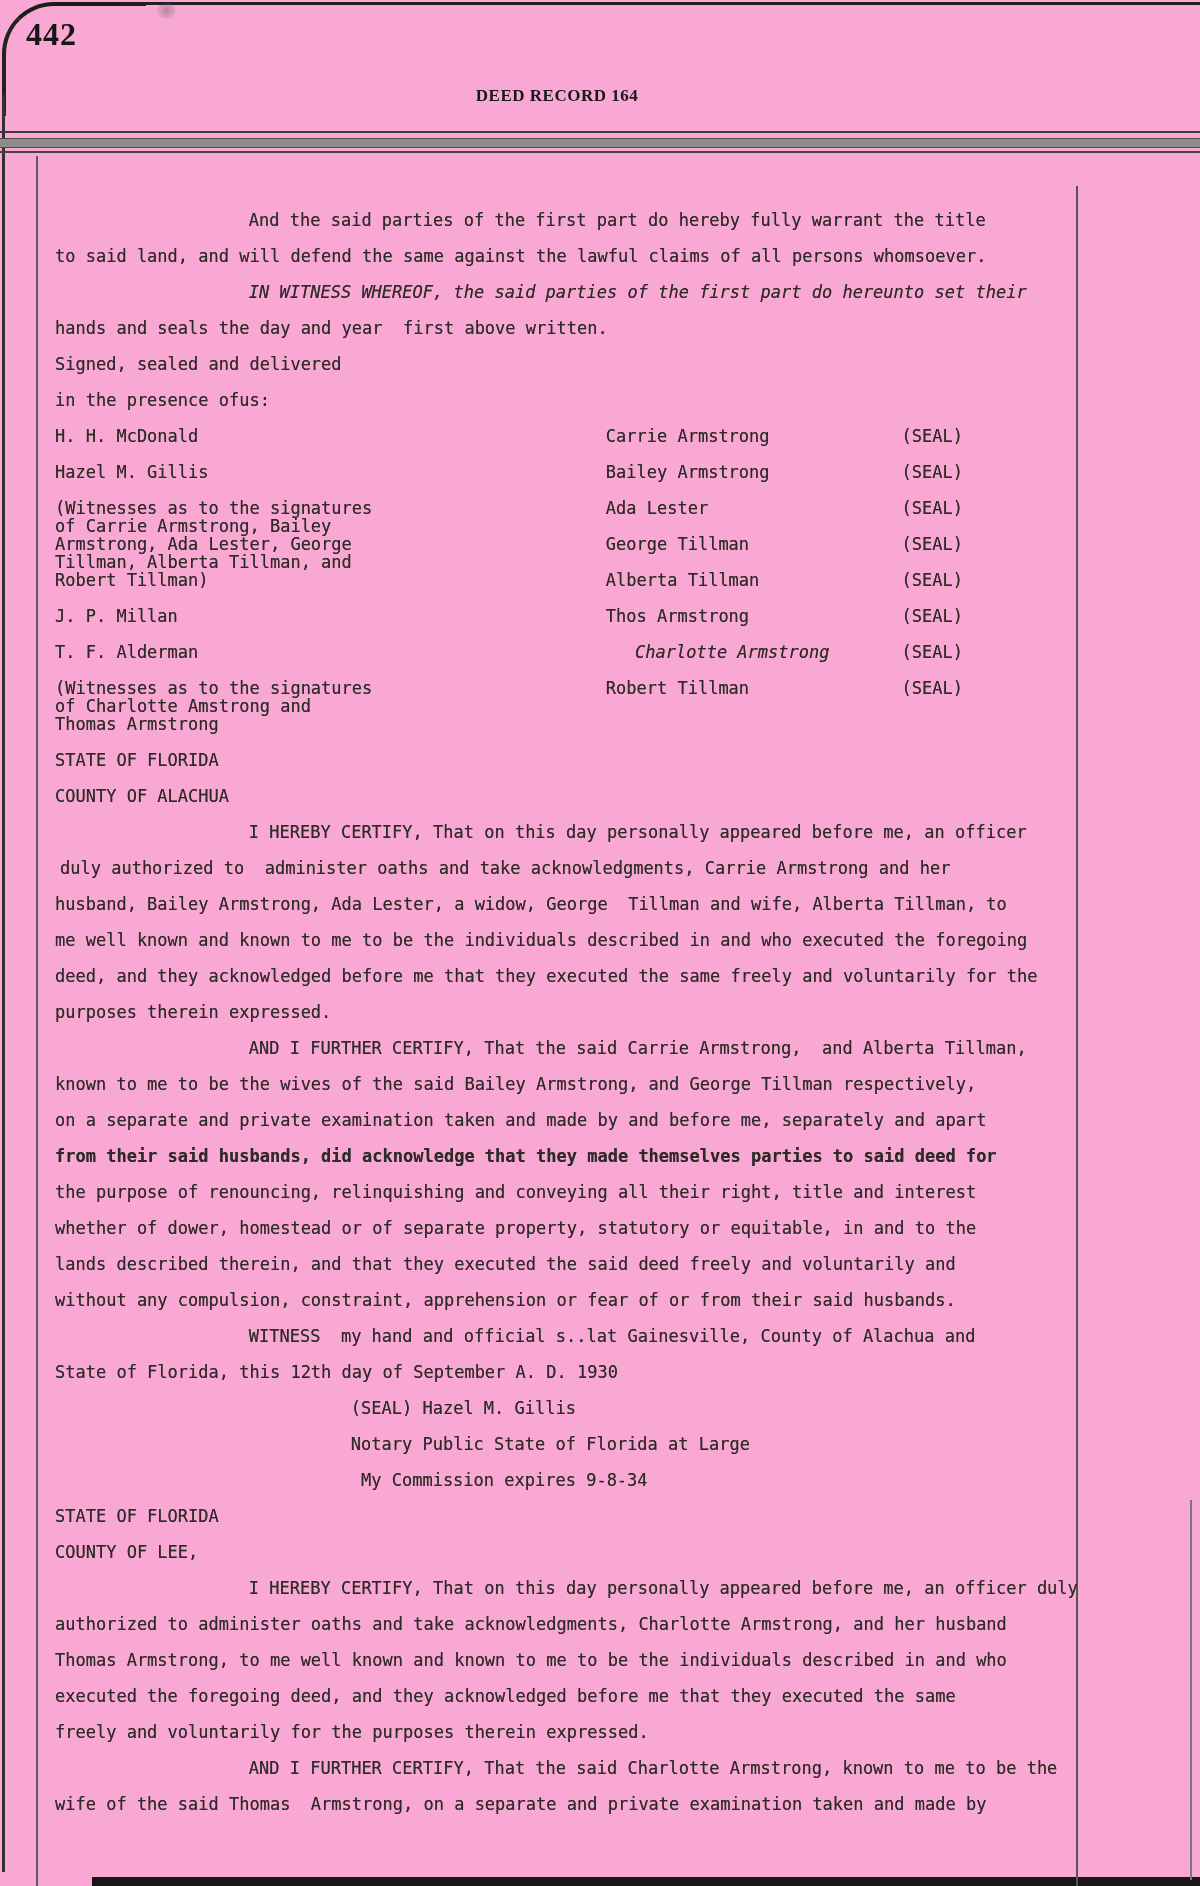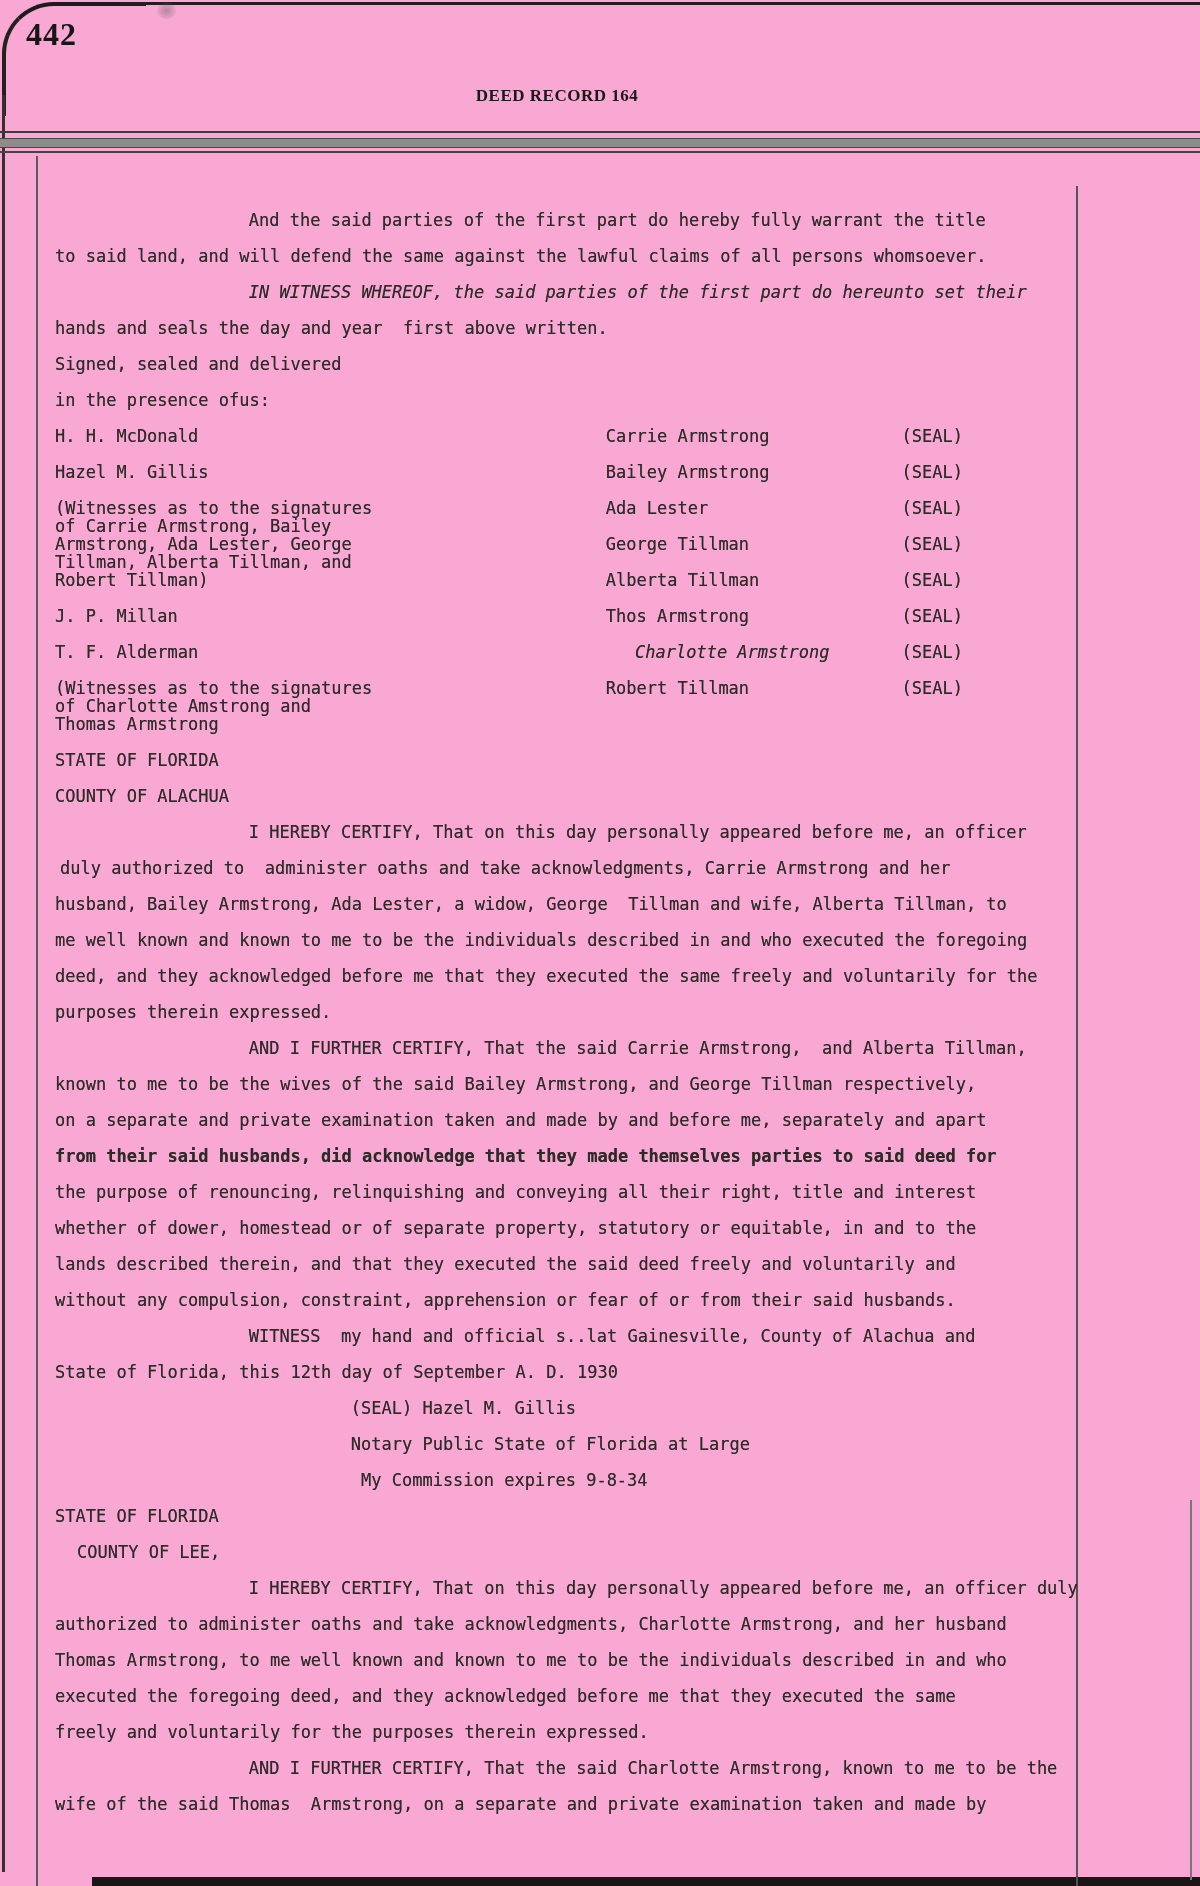--- a/index.html
+++ b/index.html
@@ -203,21 +203,21 @@
       <div class="tline" style="top: 1435px;">
         <span class="tseg" style="left: 350.8px;">Notary Public State of Florida at Large</span>
       </div>
       <div class="tline" style="top: 1471px;">
         <span class="tseg" style="left: 361px;">My Commission expires 9-8-34</span>
       </div>
       <div class="tline" style="top: 1507px;">
         <span class="tseg" style="left: 55px;">STATE OF FLORIDA</span>
       </div>
       <div class="tline" style="top: 1543px;">
-        <span class="tseg" style="left: 55px; margin-left: 22px;">COUNTY OF LEE,</span>
+        <span class="tseg" style="left: 55px;">COUNTY OF LEE,</span>
       </div>
       <div class="tline" style="top: 1579px;">
         <span class="tseg" style="left: 248.8px;">I HEREBY CERTIFY, That on this day personally appeared before me, an officer duly</span>
       </div>
       <div class="tline" style="top: 1615px;">
         <span class="tseg" style="left: 55px;">authorized to administer oaths and take acknowledgments, Charlotte Armstrong, and her husband</span>
       </div>
       <div class="tline" style="top: 1651px;">
         <span class="tseg" style="left: 55px;">Thomas Armstrong, to me well known and known to me to be the individuals described in and who</span>
       </div>

